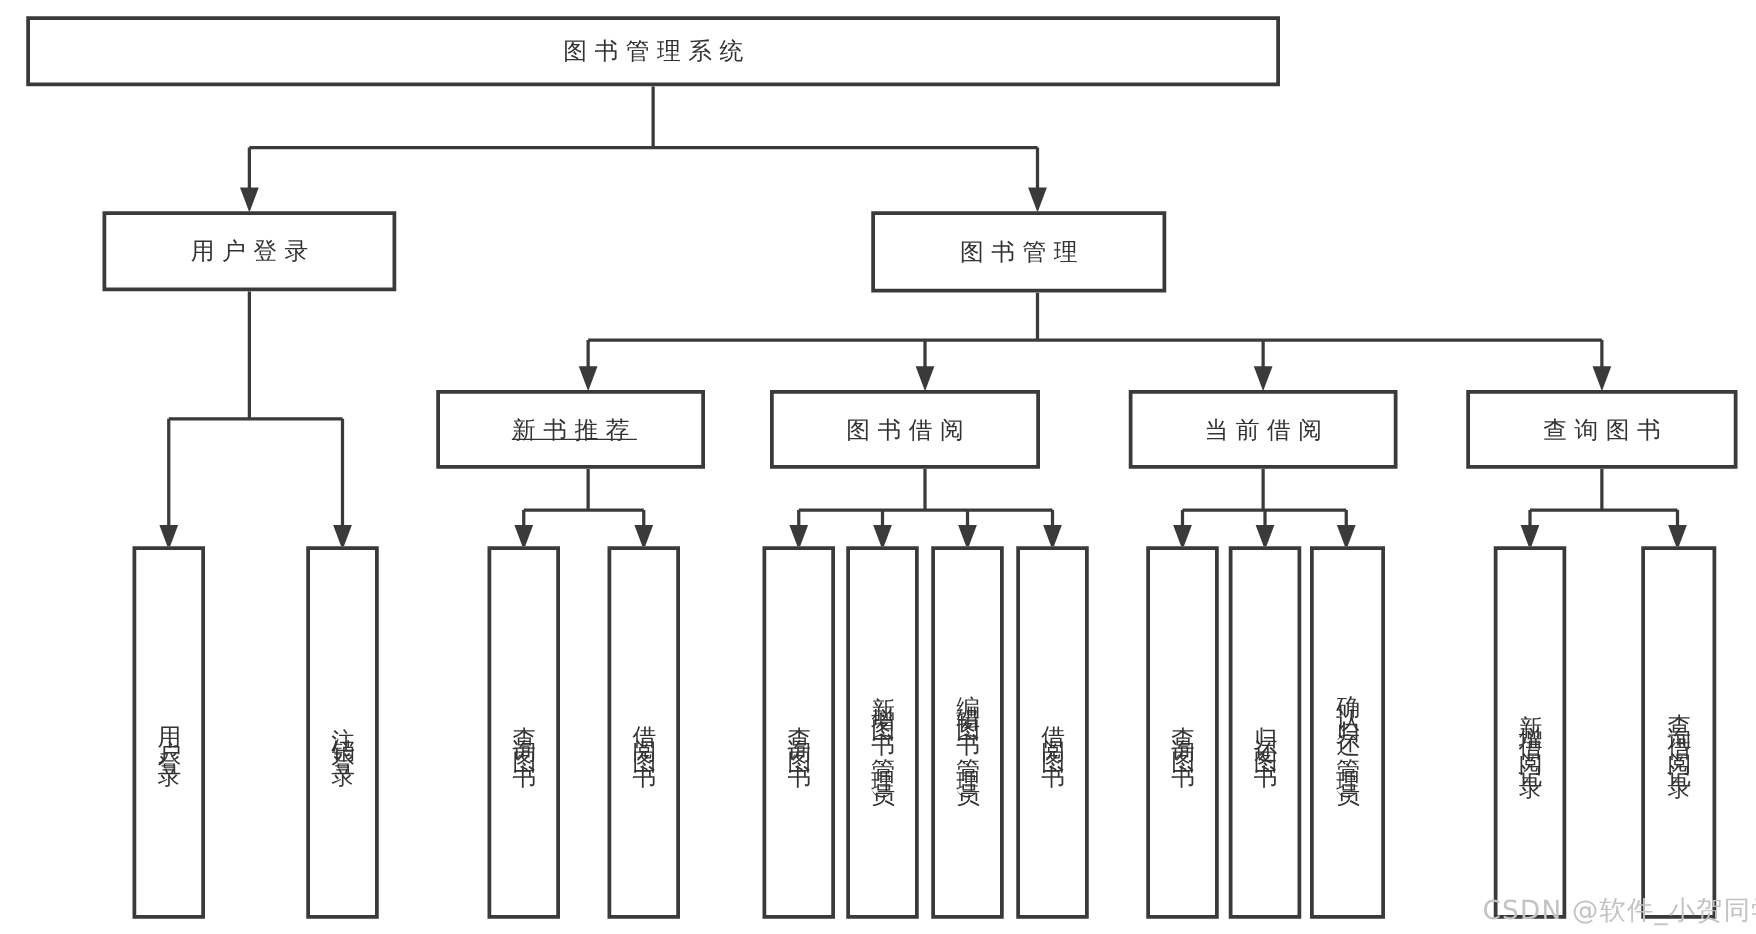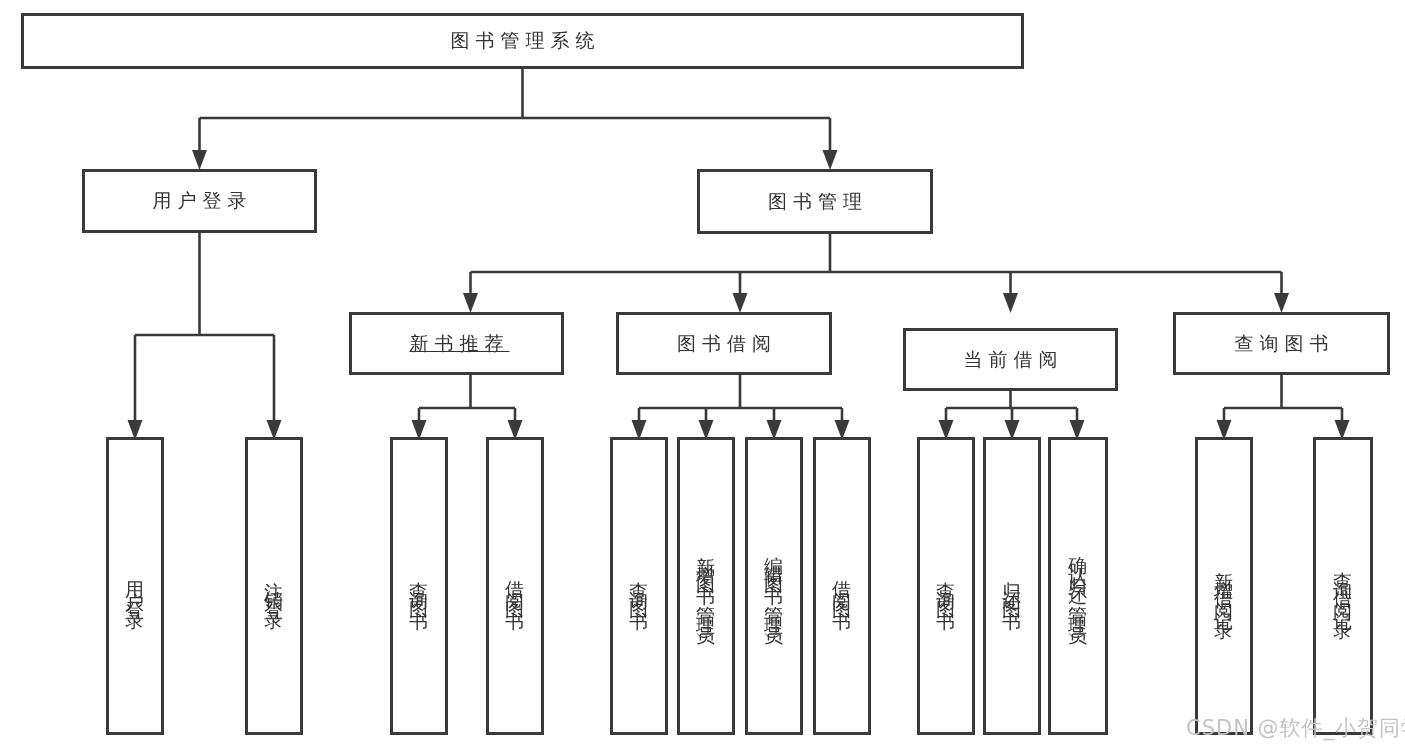--- a/index.html
+++ b/index.html
@@ -138,21 +138,21 @@
     </g>
   </svg>
 
   <div class="node" style="left:21px; top:13px; width:1003px; height:56px;">图书管理系统</div>
 
   <div class="node" style="left:82px; top:169px; width:235px; height:64px;">用户登录</div>
   <div class="node" style="left:697px; top:169px; width:236px; height:65px;">图书管理</div>
 
   <div class="node" style="left:349px; top:312px; width:215px; height:63px;text-decoration:underline;">新书推荐</div>
   <div class="node" style="left:616px; top:312px; width:216px; height:63px;">图书借阅</div>
-  <div class="node" style="left:903px; top:328px; width:215px; height:63px;font-family:Liberation Mono, monospace;">当前借阅</div>
+  <div class="node" style="left:903px; top:312px; width:215px; height:63px;font-family:Liberation Mono, monospace;">当前借阅</div>
   <div class="node" style="left:1173px; top:312px; width:217px; height:63px;">查询图书</div>
 
   <div class="leaf" style="left:106px; top:437px; width:58px; height:298px;">
     <span>用户登录</span>
     </div>
   <div class="leaf" style="left:245px; top:437px; width:58px; height:298px;">
     <span>注销登录</span>
     </div>
 
   <div class="leaf" style="left:390px; top:437px; width:58px; height:298px;">

